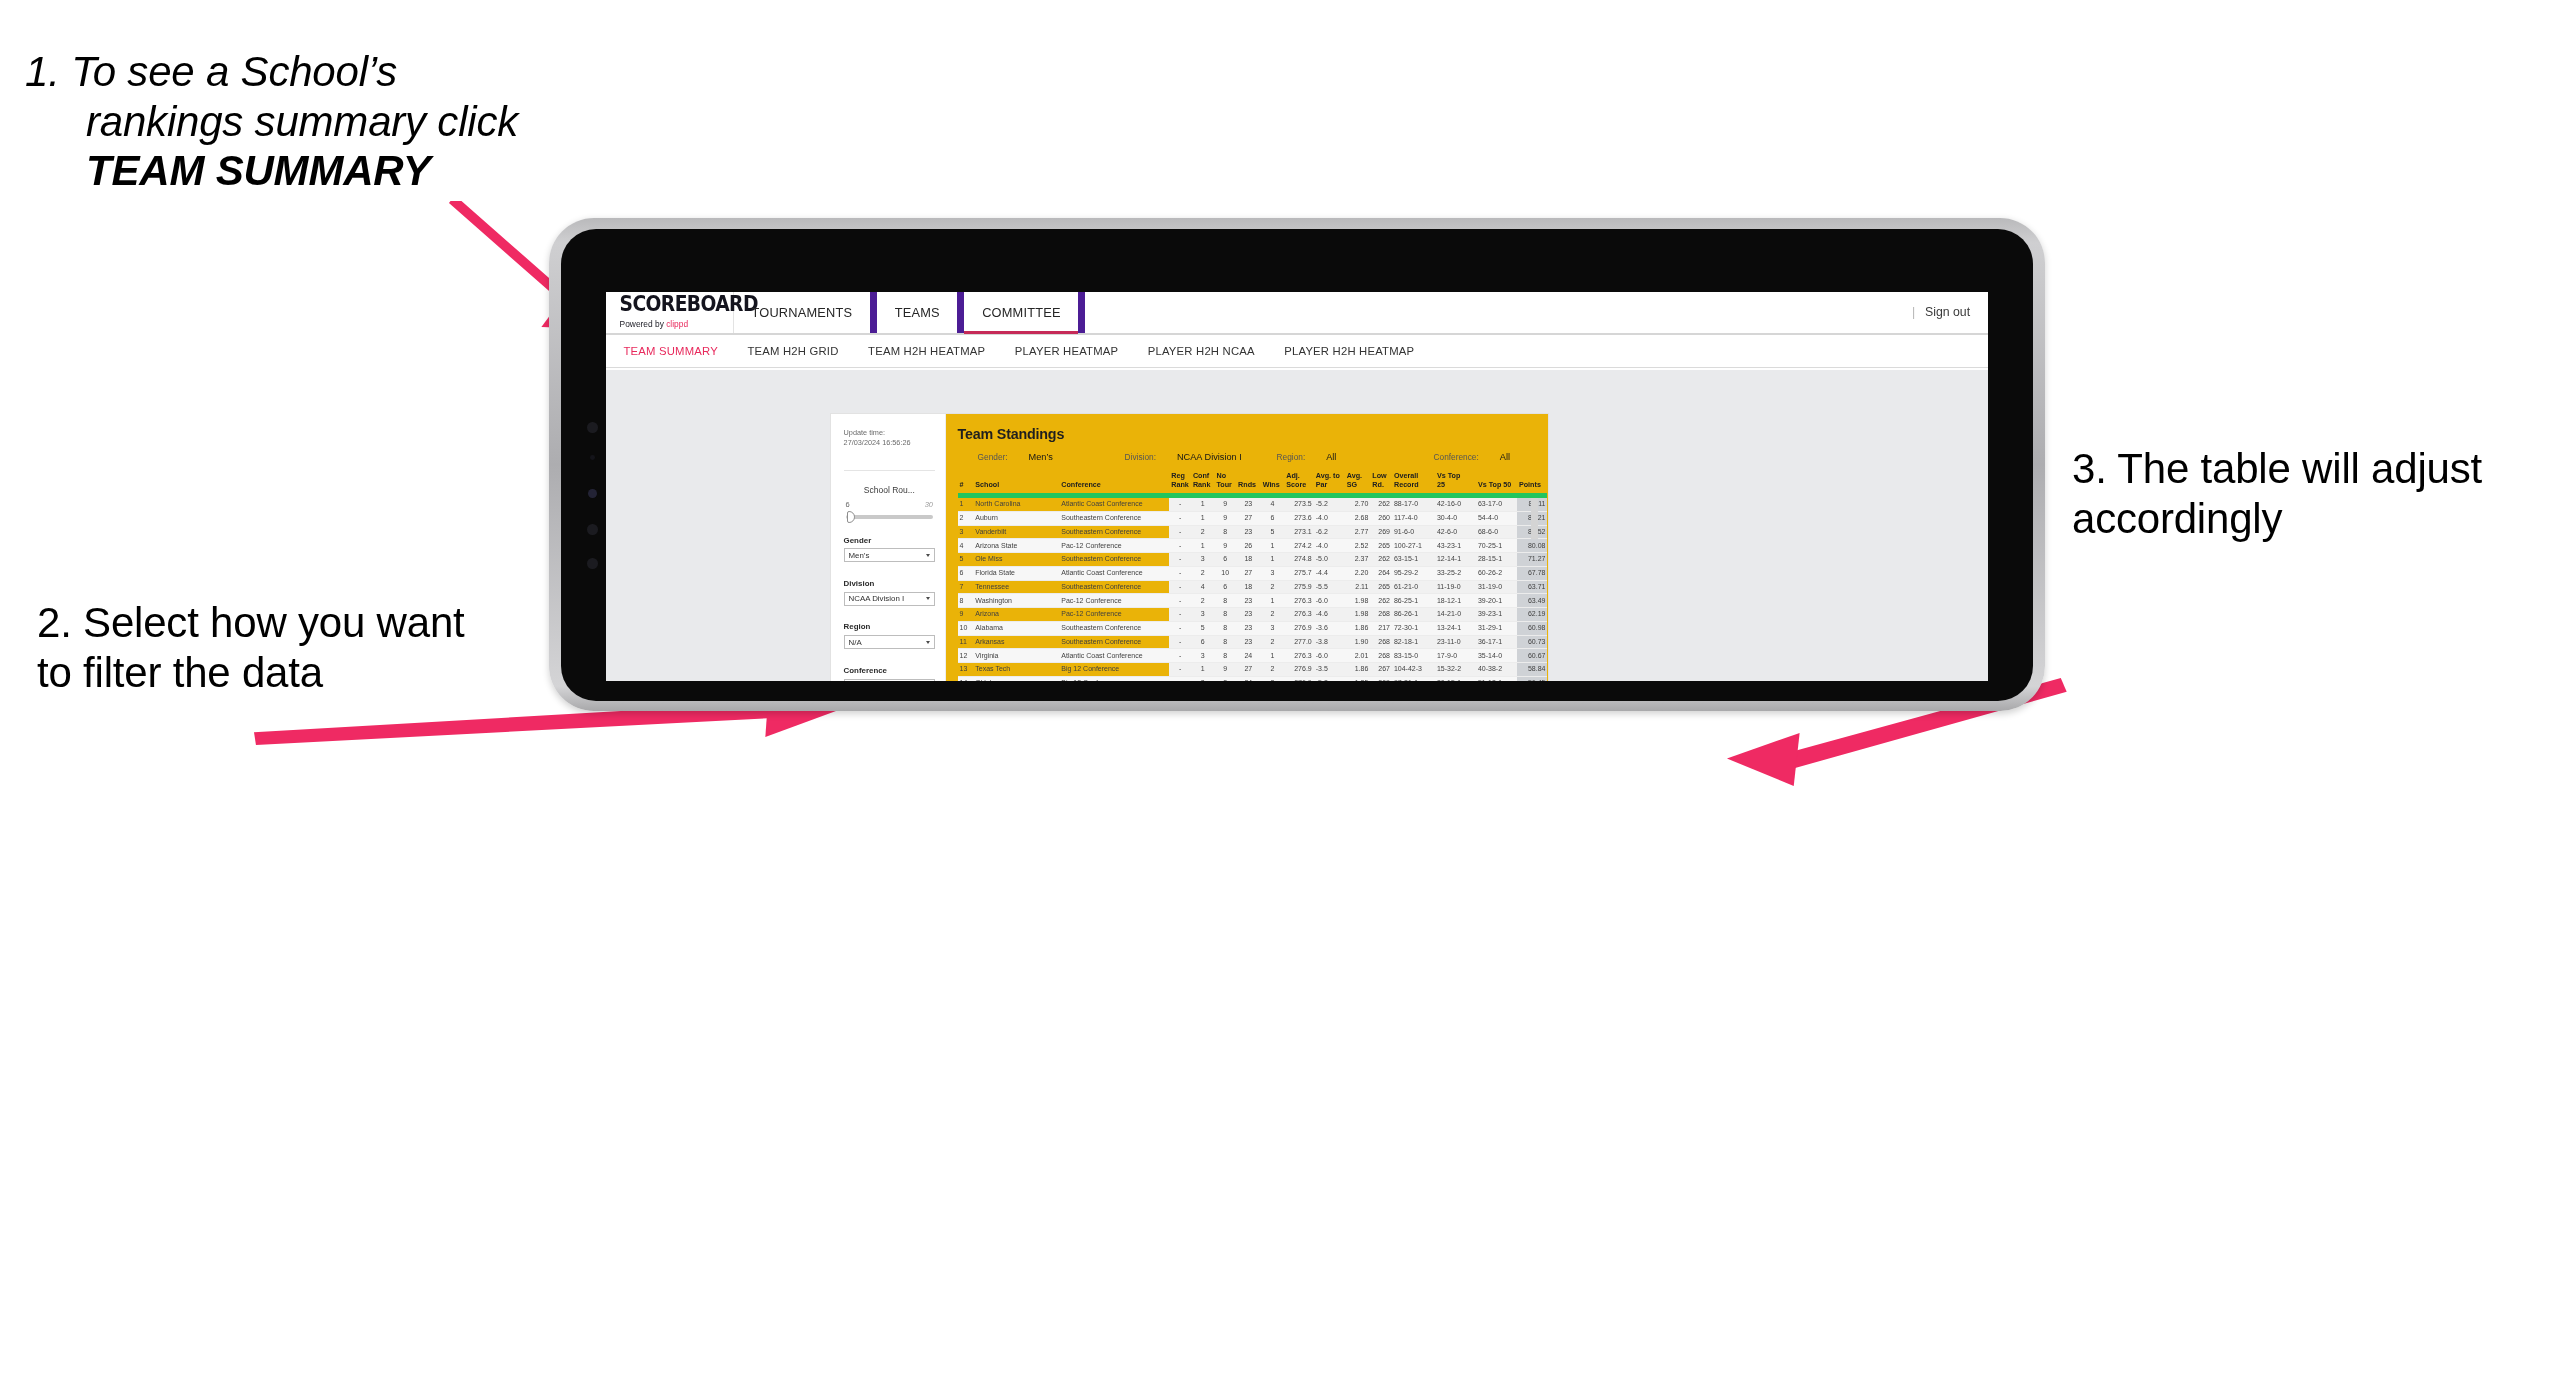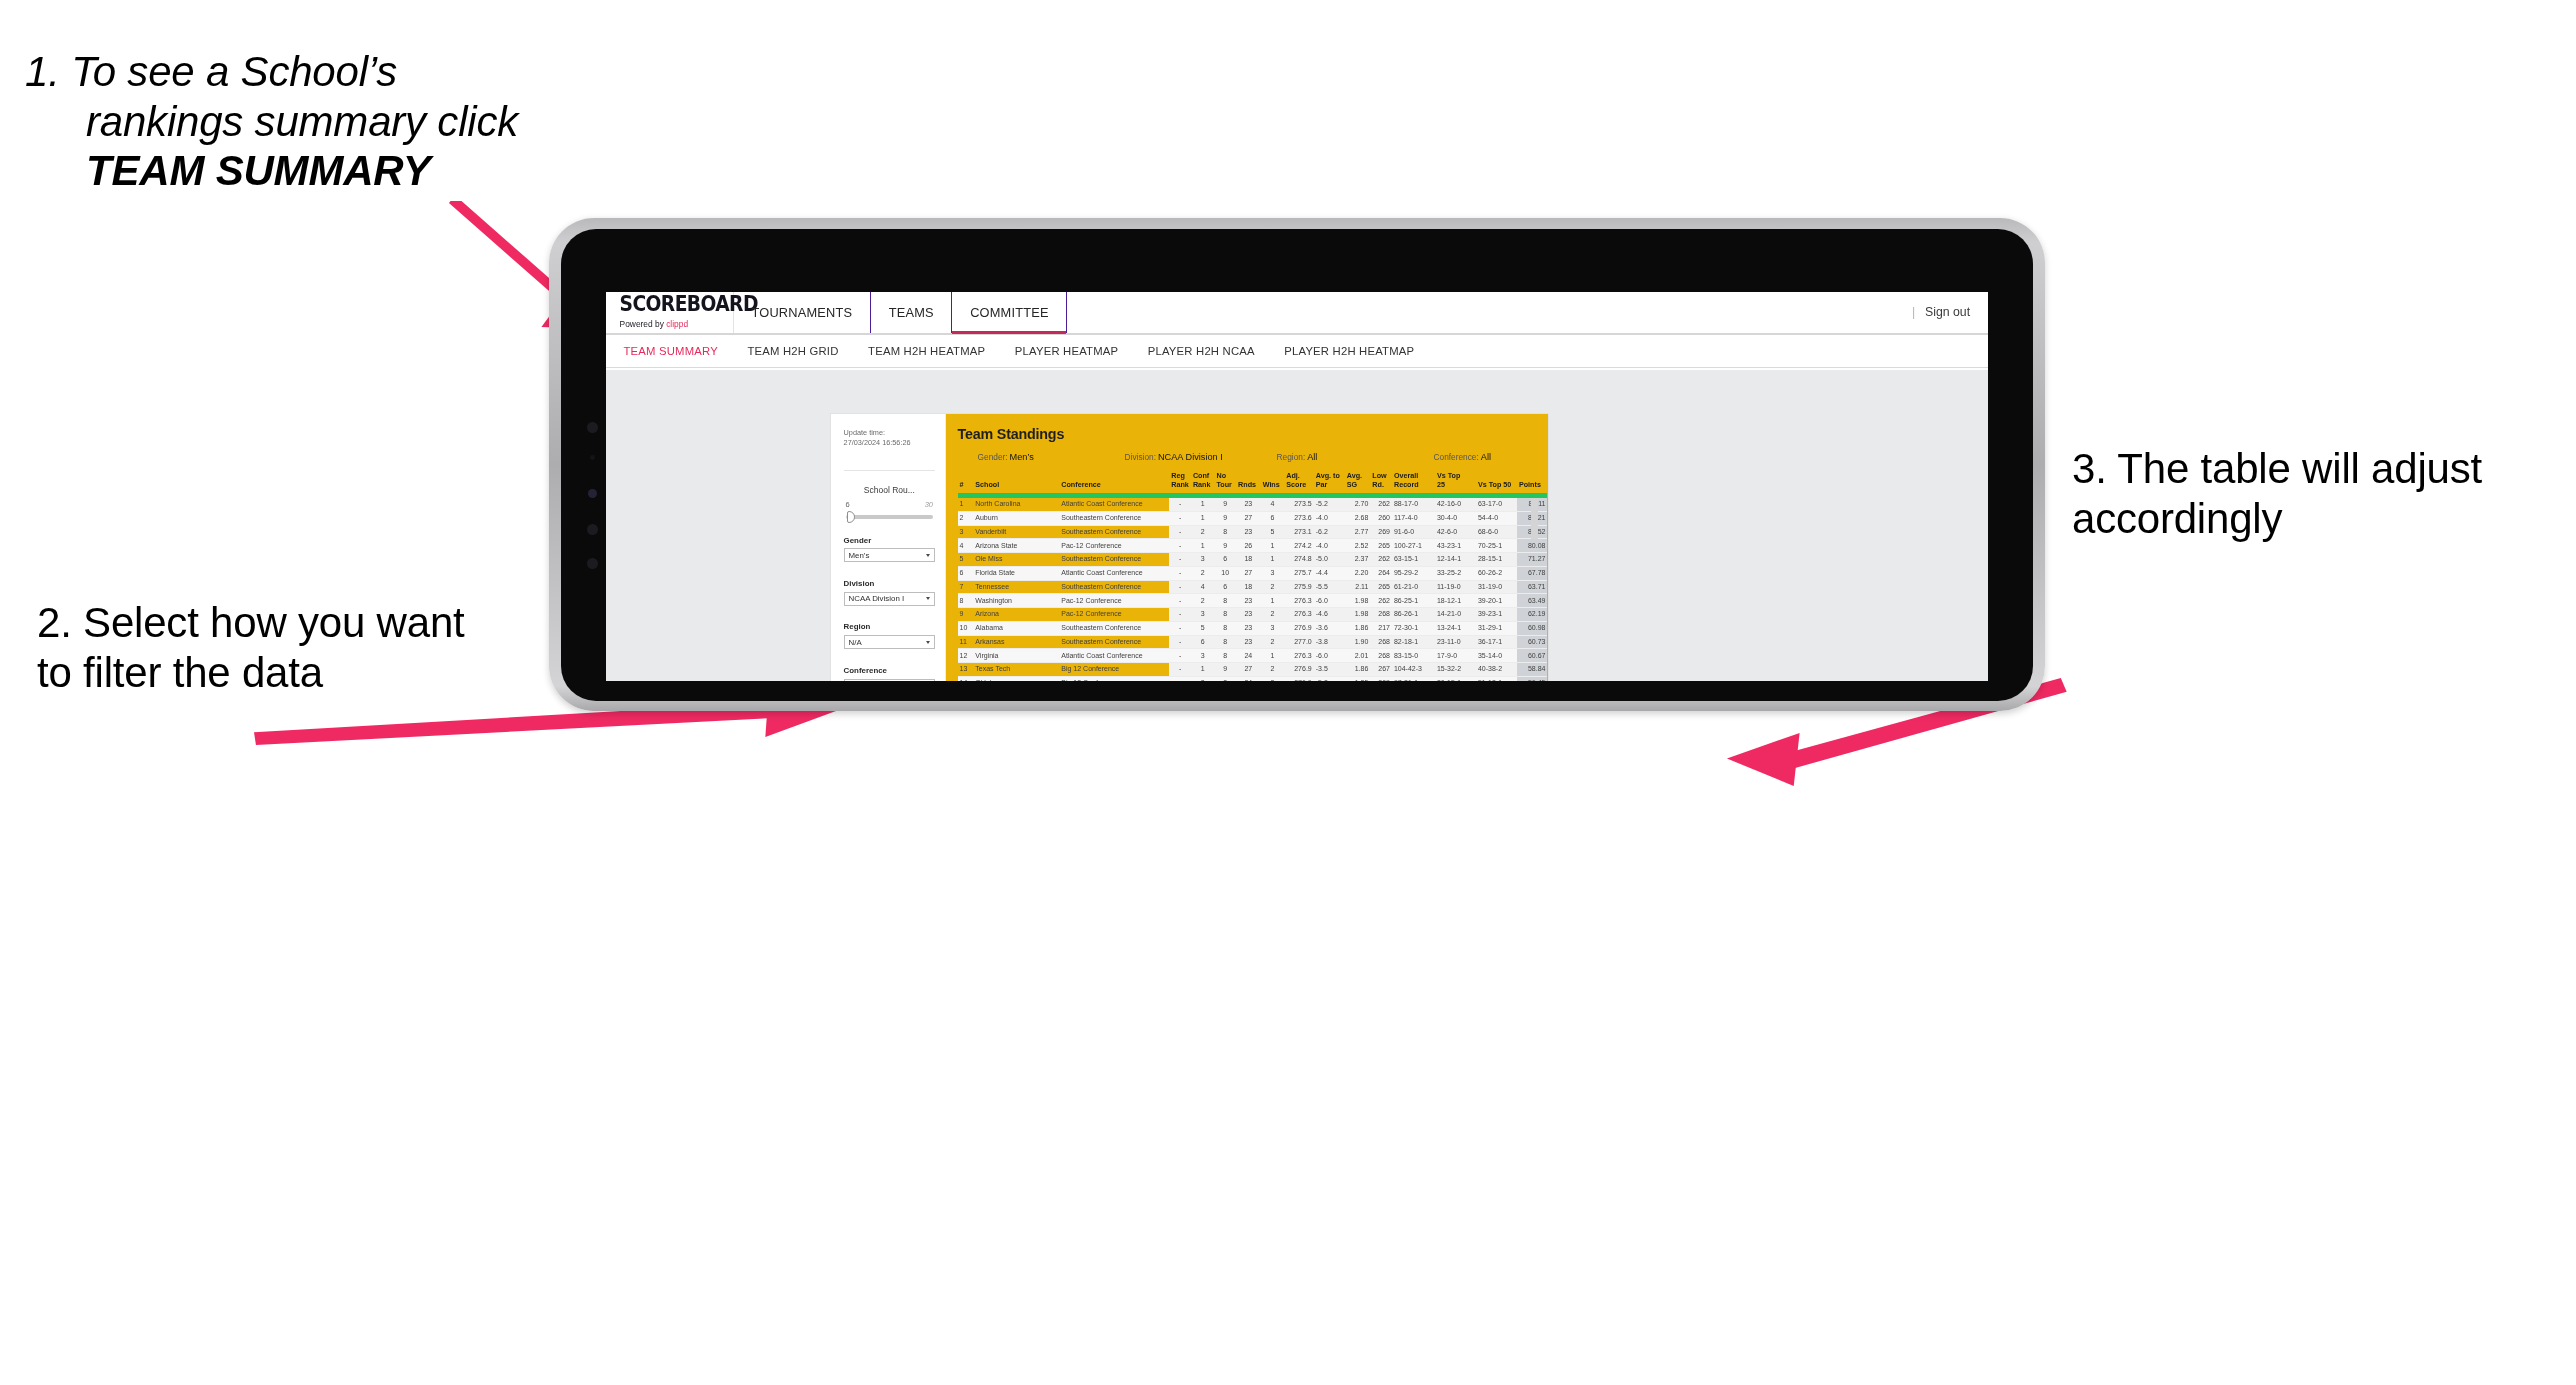--- a/index.html
+++ b/index.html
@@ -88,21 +88,21 @@
     color: #14141e; line-height: 1; font-family: "DejaVu Sans", sans-serif;
     transform: scaleY(1.12); transform-origin: left bottom;
   }
   #brand-sub { font-size: 8.4px; color: #1b1b24; margin-top: 3.9px; }
   #brand-sub .pink { color: #e8295c; font-weight: normal; }
 
   .nav-item {
     display: flex; align-items: center; justify-content: center;
     padding: 0 17.7px;
     font-size: 12.8px; color: #262626;
-    border-right: 1px solid #4c1d95;
+    border-right: 7px solid #4c1d95;
     letter-spacing: 0.2px;
     position: relative;
   }
   .nav-item.active::after {
     content: ""; position: absolute; left: 0; right: 0; bottom: -1px;
     height: 2.9px; background: #c62a58;
   }
   #nav-spacer { flex: 1; border-right: none; }
   #signout-wrap {
     display: flex; align-items: center; padding-right: 17.7px; gap: 9.8px;
@@ -178,21 +178,21 @@
     width: 0; height: 0; margin-top: -1.5px;
     border-left: 2.9px solid transparent; border-right: 2.9px solid transparent;
     border-top: 3.4px solid #4b4b4b;
   }
 
   
   #main { flex: 1; display: flex; flex-direction: column; overflow: hidden; }
   #viz-head { padding: 11.8px 0 9.8px 11.8px; }
   #viz-title { font-size: 14.3px; font-weight: bold; color: #1f1f1f; letter-spacing: -0.2px; }
   #viz-meta { display: flex; margin-top: 10.8px; font-size: 8.3px; color: #555555; }
-  #viz-meta .m { display: flex; gap: 2px; padding-left: 20px; }
+  #viz-meta .m { display: flex; gap: 21px; padding-left: 20px; }
   #viz-meta .m:nth-child(1) { width: 147px; }
   #viz-meta .m:nth-child(2) { width: 152px; }
   #viz-meta .m:nth-child(3) { width: 157px; }
   #viz-meta .m .v { color: #161616; font-size: 9.2px; font-weight: 500; }
 
   
   #tbl-wrap { flex: 1; overflow: hidden; padding-left: 11.8px; position: relative; }
   table.standings { border-collapse: collapse; width: 552px; table-layout: fixed; }
   table.standings thead th {
     font-size: 7.2px; font-weight: bold; color: #202020;

